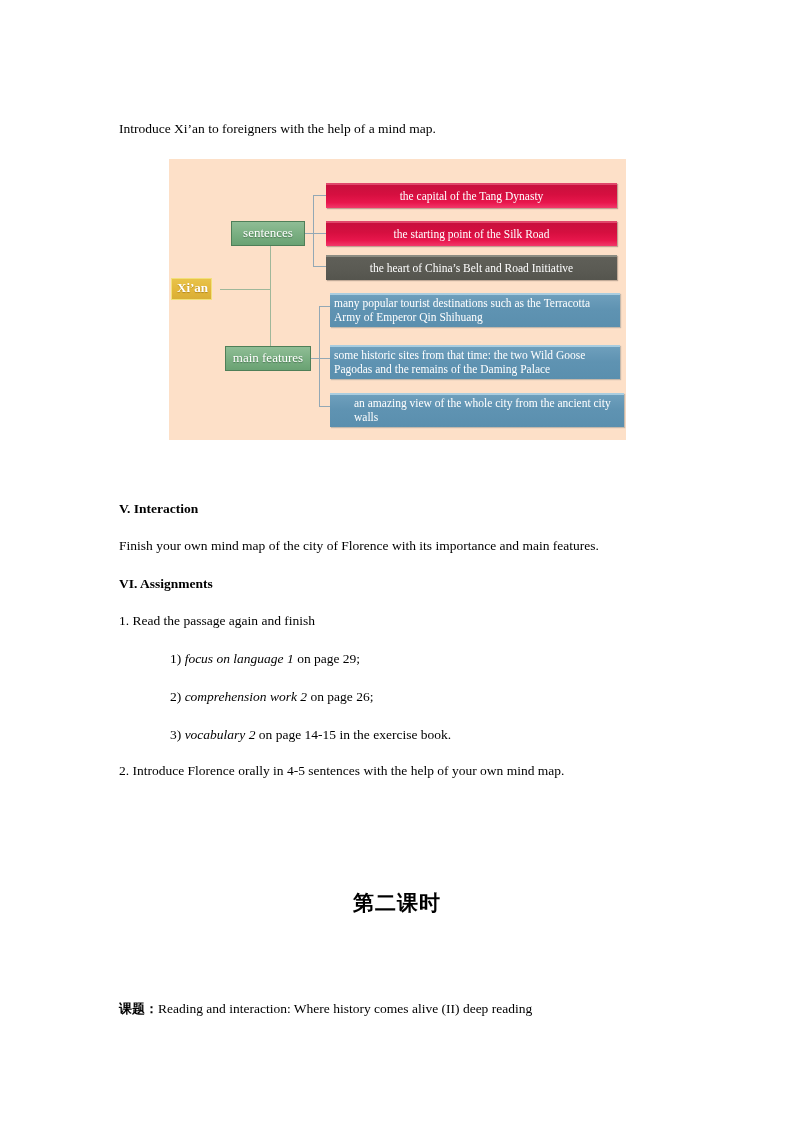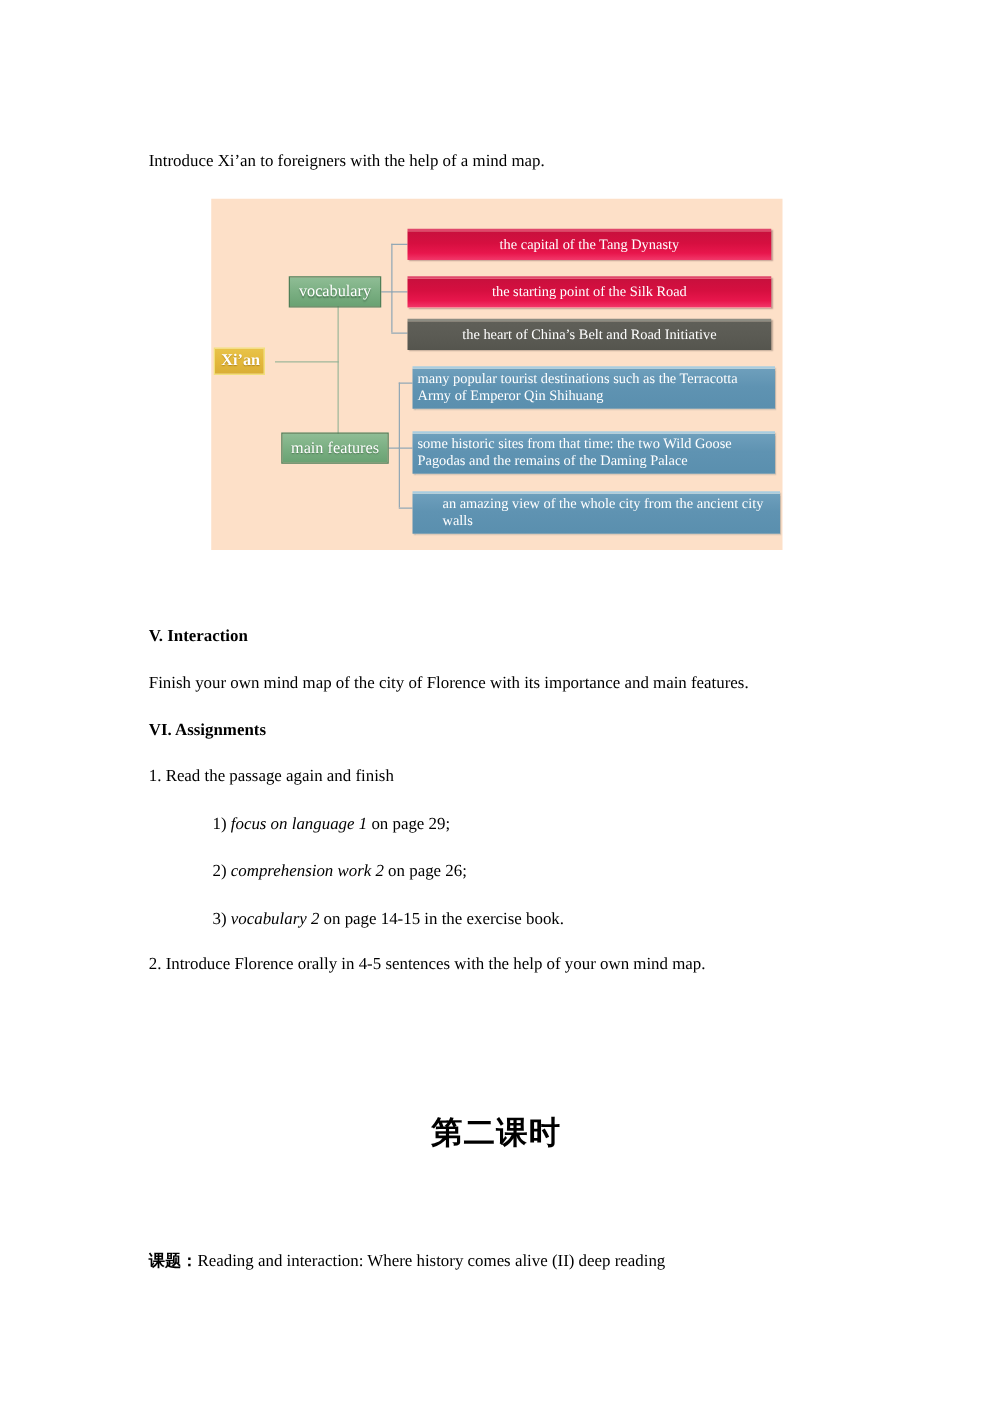--- a/index.html
+++ b/index.html
@@ -119,21 +119,21 @@
     box-shadow: 1px 1px 1px rgba(70,95,110,.3);
   }
 
   
   #lesson-heading {
     position: absolute;
     left: 0;
     top: 869px;
     width: 794px;
     text-align: center;
-    font-size: 25px;
+    font-size: 21px;
     font-weight: bold;
     font-family: "DejaVu Sans", "Liberation Sans", sans-serif;
     letter-spacing: 1px;
   }
 
   .cn-label {
     font-weight: bold;
     font-family: "DejaVu Sans", "Liberation Sans", sans-serif;
     font-size: 13px;
     text-align: center;
@@ -162,21 +162,21 @@
     <div class="line h" style="left:144px; top:107px; width:13px;"></div>
 
     <div class="line v" style="left:150px; top:147px; height:100px;"></div>
     <div class="line h" style="left:142px; top:199px; width:9px;"></div>
     <div class="line h" style="left:150px; top:147px; width:11px;"></div>
     <div class="line h" style="left:150px; top:199px; width:11px;"></div>
     <div class="line h" style="left:150px; top:247px; width:11px;"></div>
 
     <div class="node node-root" style="left:2px; top:119px; width:41px;">Xi’an</div>
 
-    <div class="node node-branch" style="left:62px; top:62px; width:74px;">vocabulary</div>
+    <div class="node node-branch" style="left:62px; top:62px; width:74px;">sentences</div>
 
     <div class="node node-branch" style="left:56px; top:187px; width:86px;">main features</div>
 
     <div class="node node-red" style="left:157px; top:24px; width:291px;">the capital of the Tang Dynasty</div>
 
     <div class="node node-grey" style="left:157px; top:96px; width:291px;">the heart of China’s Belt and Road Initiative</div>
 
     <div class="node node-red" style="left:157px; top:62px; width:291px;">the starting point of the Silk Road</div>
 
     <div class="node node-blue" style="left:161px; top:134px; width:290px;">many popular tourist destinations such as the Terracotta Army of Emperor Qin Shihuang</div>

